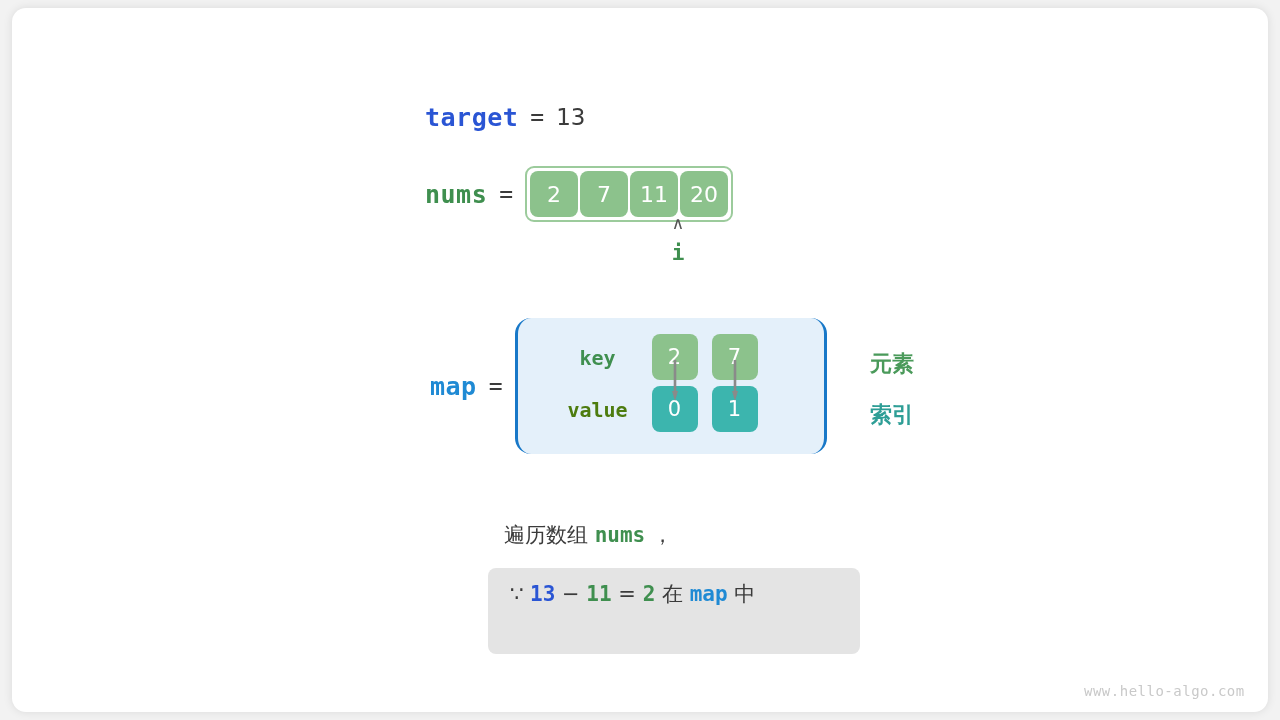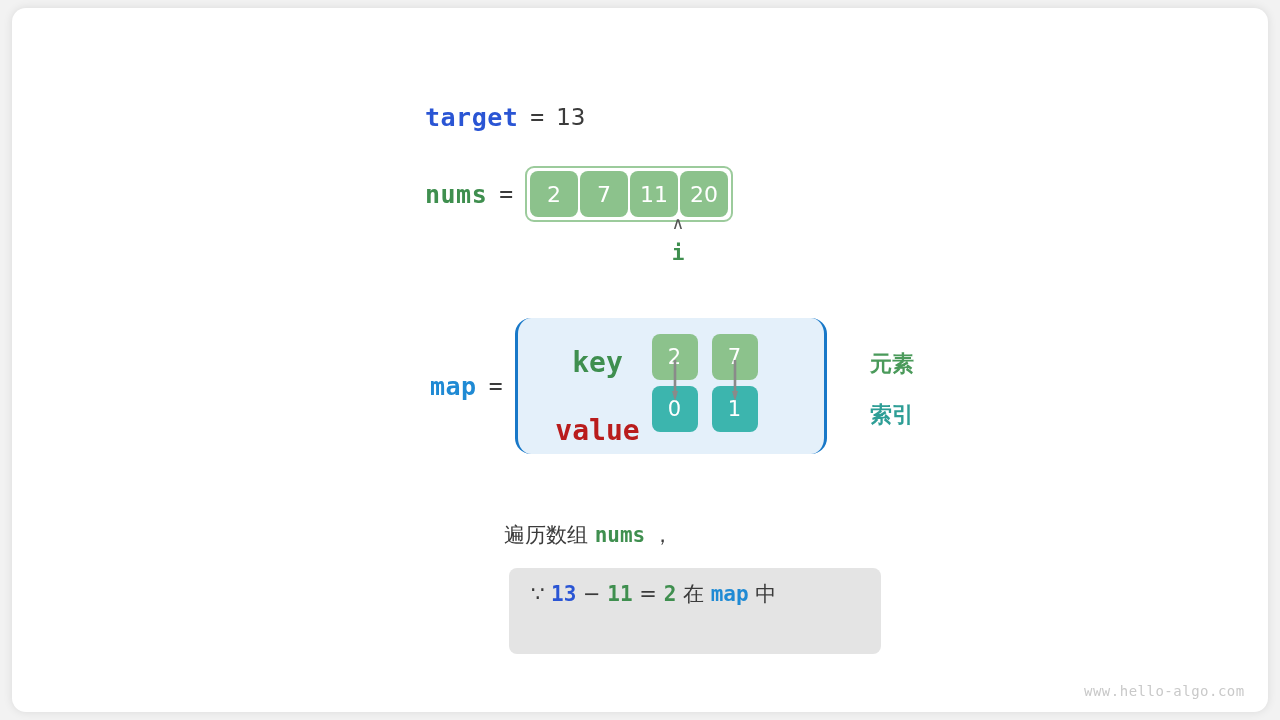--- a/index.html
+++ b/index.html
@@ -141,24 +141,24 @@
     border-radius: 16px;
     box-sizing: border-box;
   }
   .kv-label {
     position: absolute;
     left: 36px;
     width: 88px;
     text-align: center;
     font-family: "DejaVu Sans Mono", monospace;
     font-weight: bold;
-    font-size: 28px;
+    font-size: 20px;
   }
   #key-label   { top: 28px;  color: #3f8f4f; }
-  #value-label { top: 96px;  color: #b91c1c; }
+  #value-label { top: 80px;  color: #4d7c0f; }
 
   .kv-col {
     position: absolute;
     width: 46px;
   }
   #kv-col-0 { left: 134px; top: 16px; }
   #kv-col-1 { left: 194px; top: 16px; }
 
   .kv-key {
     width: 46px;
@@ -221,21 +221,20 @@
   #note-box {
     position: absolute;
     left: 476px;
     top: 560px;
     width: 372px;
     height: 86px;
     background: #e4e4e4;
     border-radius: 8px;
     box-sizing: border-box;
     padding: 10px 22px;
-    margin-left: 21px;
   }
   .note-line {
     font-size: 21px;
     color: #3b3b3b;
     white-space: pre;
     line-height: 33px;
     font-family: "DejaVu Sans", sans-serif;
   }
   .t-blue  { color: #2a55d4; font-family: "DejaVu Sans Mono", monospace; font-weight: bold; }
   .t-green { color: #3f8f4f; font-family: "DejaVu Sans Mono", monospace; font-weight: bold; }

